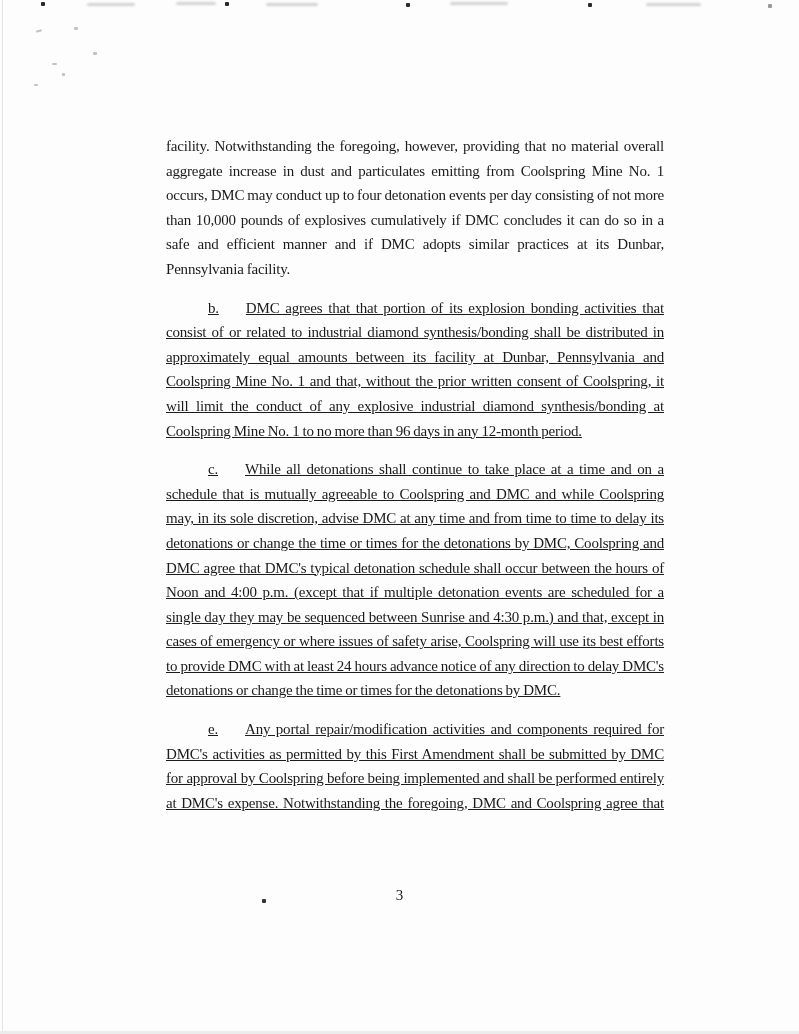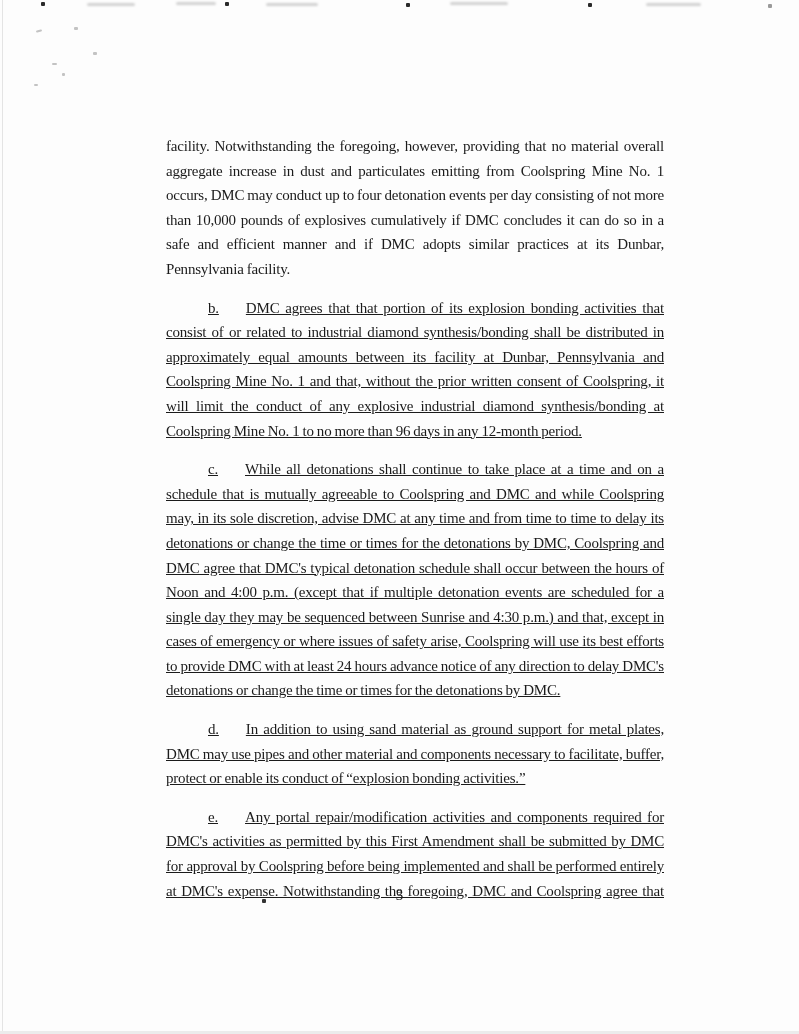--- a/index.html
+++ b/index.html
@@ -88,21 +88,20 @@
   <div class="dot" style="left:262px; top:899px; background:#333333;"></div>
 
   <div class="text-block">
 
     <p class="para cont-prev-page"><span>facility. Notwithstanding the foregoing, however, providing that no material overall aggregate increase in dust and particulates emitting from Coolspring Mine No. 1 occurs, DMC may conduct up to four detonation events per day consisting of not more than 10,000 pounds of explosives cumulatively if DMC concludes it can do so in a safe and efficient manner and if DMC adopts similar practices at its Dunbar, Pennsylvania facility.</span></p>
 
     <p class="para labeled"><span class="plabel">b.</span><span>DMC agrees that that portion of its explosion bonding activities that consist of or related to industrial diamond synthesis/bonding shall be distributed in approximately equal amounts between its facility at Dunbar, Pennsylvania and Coolspring Mine No. 1 and that, without the prior written consent of Coolspring, it will limit the conduct of any explosive industrial diamond synthesis/bonding at Coolspring Mine No. 1 to no more than 96 days in any 12-month period.</span></p>
 
     <p class="para labeled"><span class="plabel">c.</span><span>While all detonations shall continue to take place at a time and on a schedule that is mutually agreeable to Coolspring and DMC and while Coolspring may, in its sole discretion, advise DMC at any time and from time to time to delay its detonations or change the time or times for the detonations by DMC, Coolspring and DMC agree that DMC's typical detonation schedule shall occur between the hours of Noon and 4:00 p.m. (except that if multiple detonation events are scheduled for a single day they may be sequenced between Sunrise and 4:30 p.m.) and that, except in cases of emergency or where issues of safety arise, Coolspring will use its best efforts to provide DMC with at least 24 hours advance notice of any direction to delay DMC's detonations or change the time or times for the detonations by DMC.</span></p>
 
-    <p class="para labeled"><span class="plabel">d.</span><span>In addition to using sand material as ground support for metal plates, DMC may use pipes and other material and components necessary to facilitate, buffer, protect or enable its conduct of “explosion bonding activities.”</span></p>
 
     <p class="para labeled cont-next-page"><span class="plabel">e.</span><span>Any portal repair/modification activities and components required for DMC's activities as permitted by this First Amendment shall be submitted by DMC for approval by Coolspring before being implemented and shall be performed entirely at DMC's expense.  Notwithstanding the foregoing, DMC and Coolspring agree that</span></p>
 
   </div>
 
   <div class="page-number">3</div>
 
 </div>
 
 </body></html>

